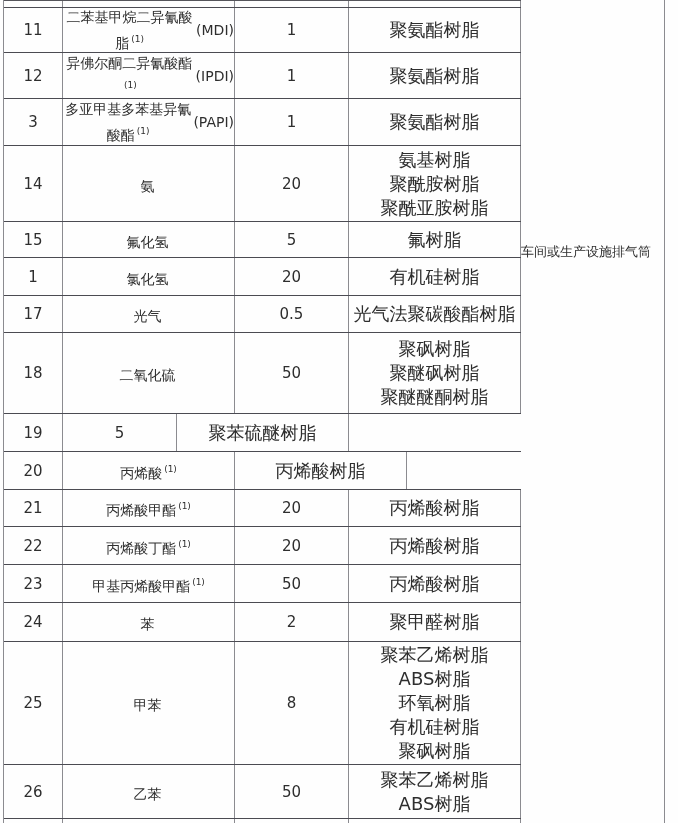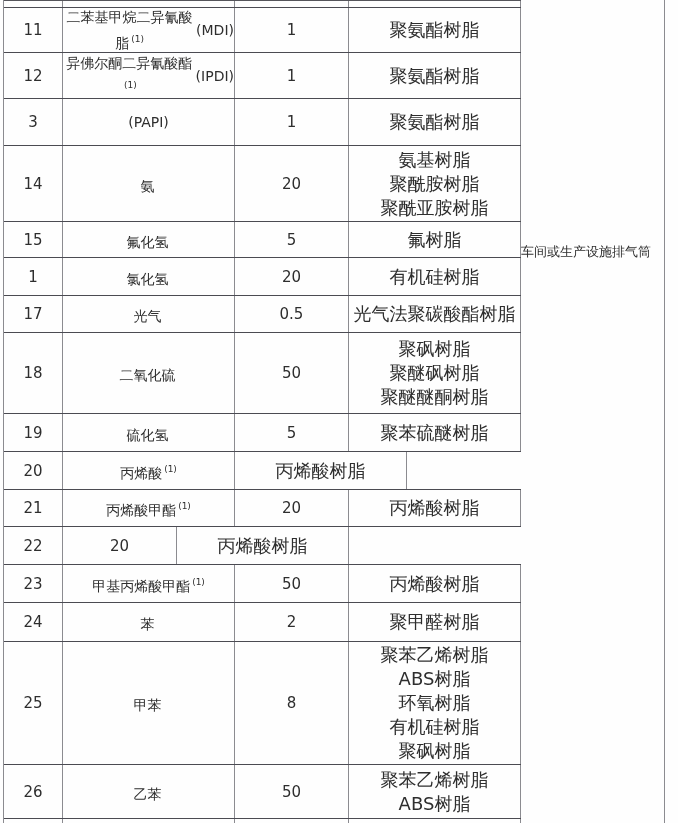--- a/index.html
+++ b/index.html
@@ -109,20 +109,21 @@
           <div class="nm"><span>异佛尔酮二异氰酸酯</span><sup>(1)</sup></div>
           <div class="formula">(IPDI)</div>
         </div>
         <div class="td c3">1</div>
         <div class="td c4 resins">聚氨酯树脂</div>
       </div>
 
       <div class="tr" style="height:47px">
         <div class="td c1">3</div>
         <div class="td c2">
+          <div class="nm"><span>多亚甲基多苯基异氰酸酯</span><sup>(1)</sup></div>
           <div class="formula">(PAPI)</div>
         </div>
         <div class="td c3">1</div>
         <div class="td c4 resins">聚氨酯树脂</div>
       </div>
 
       <div class="tr" style="height:76px">
         <div class="td c1">14</div>
         <div class="td c2">
           <div class="nm"><span>氨</span><sup></sup></div>
@@ -171,24 +172,20 @@
           <div class="formula"></div>
         </div>
         <div class="td c3">50</div>
         <div class="td c4 resins">聚砜树脂
 聚醚砜树脂
 聚醚醚酮树脂</div>
       </div>
 
       <div class="tr" style="height:38px">
         <div class="td c1">19</div>
-        <div class="td c2">
-          <div class="nm"><span>硫化氢</span><sup></sup></div>
-          <div class="formula"></div>
-        </div>
         <div class="td c3">5</div>
         <div class="td c4 resins">聚苯硫醚树脂</div>
       </div>
 
       <div class="tr" style="height:38px">
         <div class="td c1">20</div>
         <div class="td c2">
           <div class="nm"><span>丙烯酸</span><sup>(1)</sup></div>
           <div class="formula"></div>
         </div>
@@ -200,20 +197,24 @@
         <div class="td c2">
           <div class="nm"><span>丙烯酸甲酯</span><sup>(1)</sup></div>
           <div class="formula"></div>
         </div>
         <div class="td c3">20</div>
         <div class="td c4 resins">丙烯酸树脂</div>
       </div>
 
       <div class="tr" style="height:38px">
         <div class="td c1">22</div>
+        <div class="td c2">
+          <div class="nm"><span>丙烯酸丁酯</span><sup>(1)</sup></div>
+          <div class="formula"></div>
+        </div>
         <div class="td c3">20</div>
         <div class="td c4 resins">丙烯酸树脂</div>
       </div>
 
       <div class="tr" style="height:38px">
         <div class="td c1">23</div>
         <div class="td c2">
           <div class="nm"><span>甲基丙烯酸甲酯</span><sup>(1)</sup></div>
           <div class="formula"></div>
         </div>

